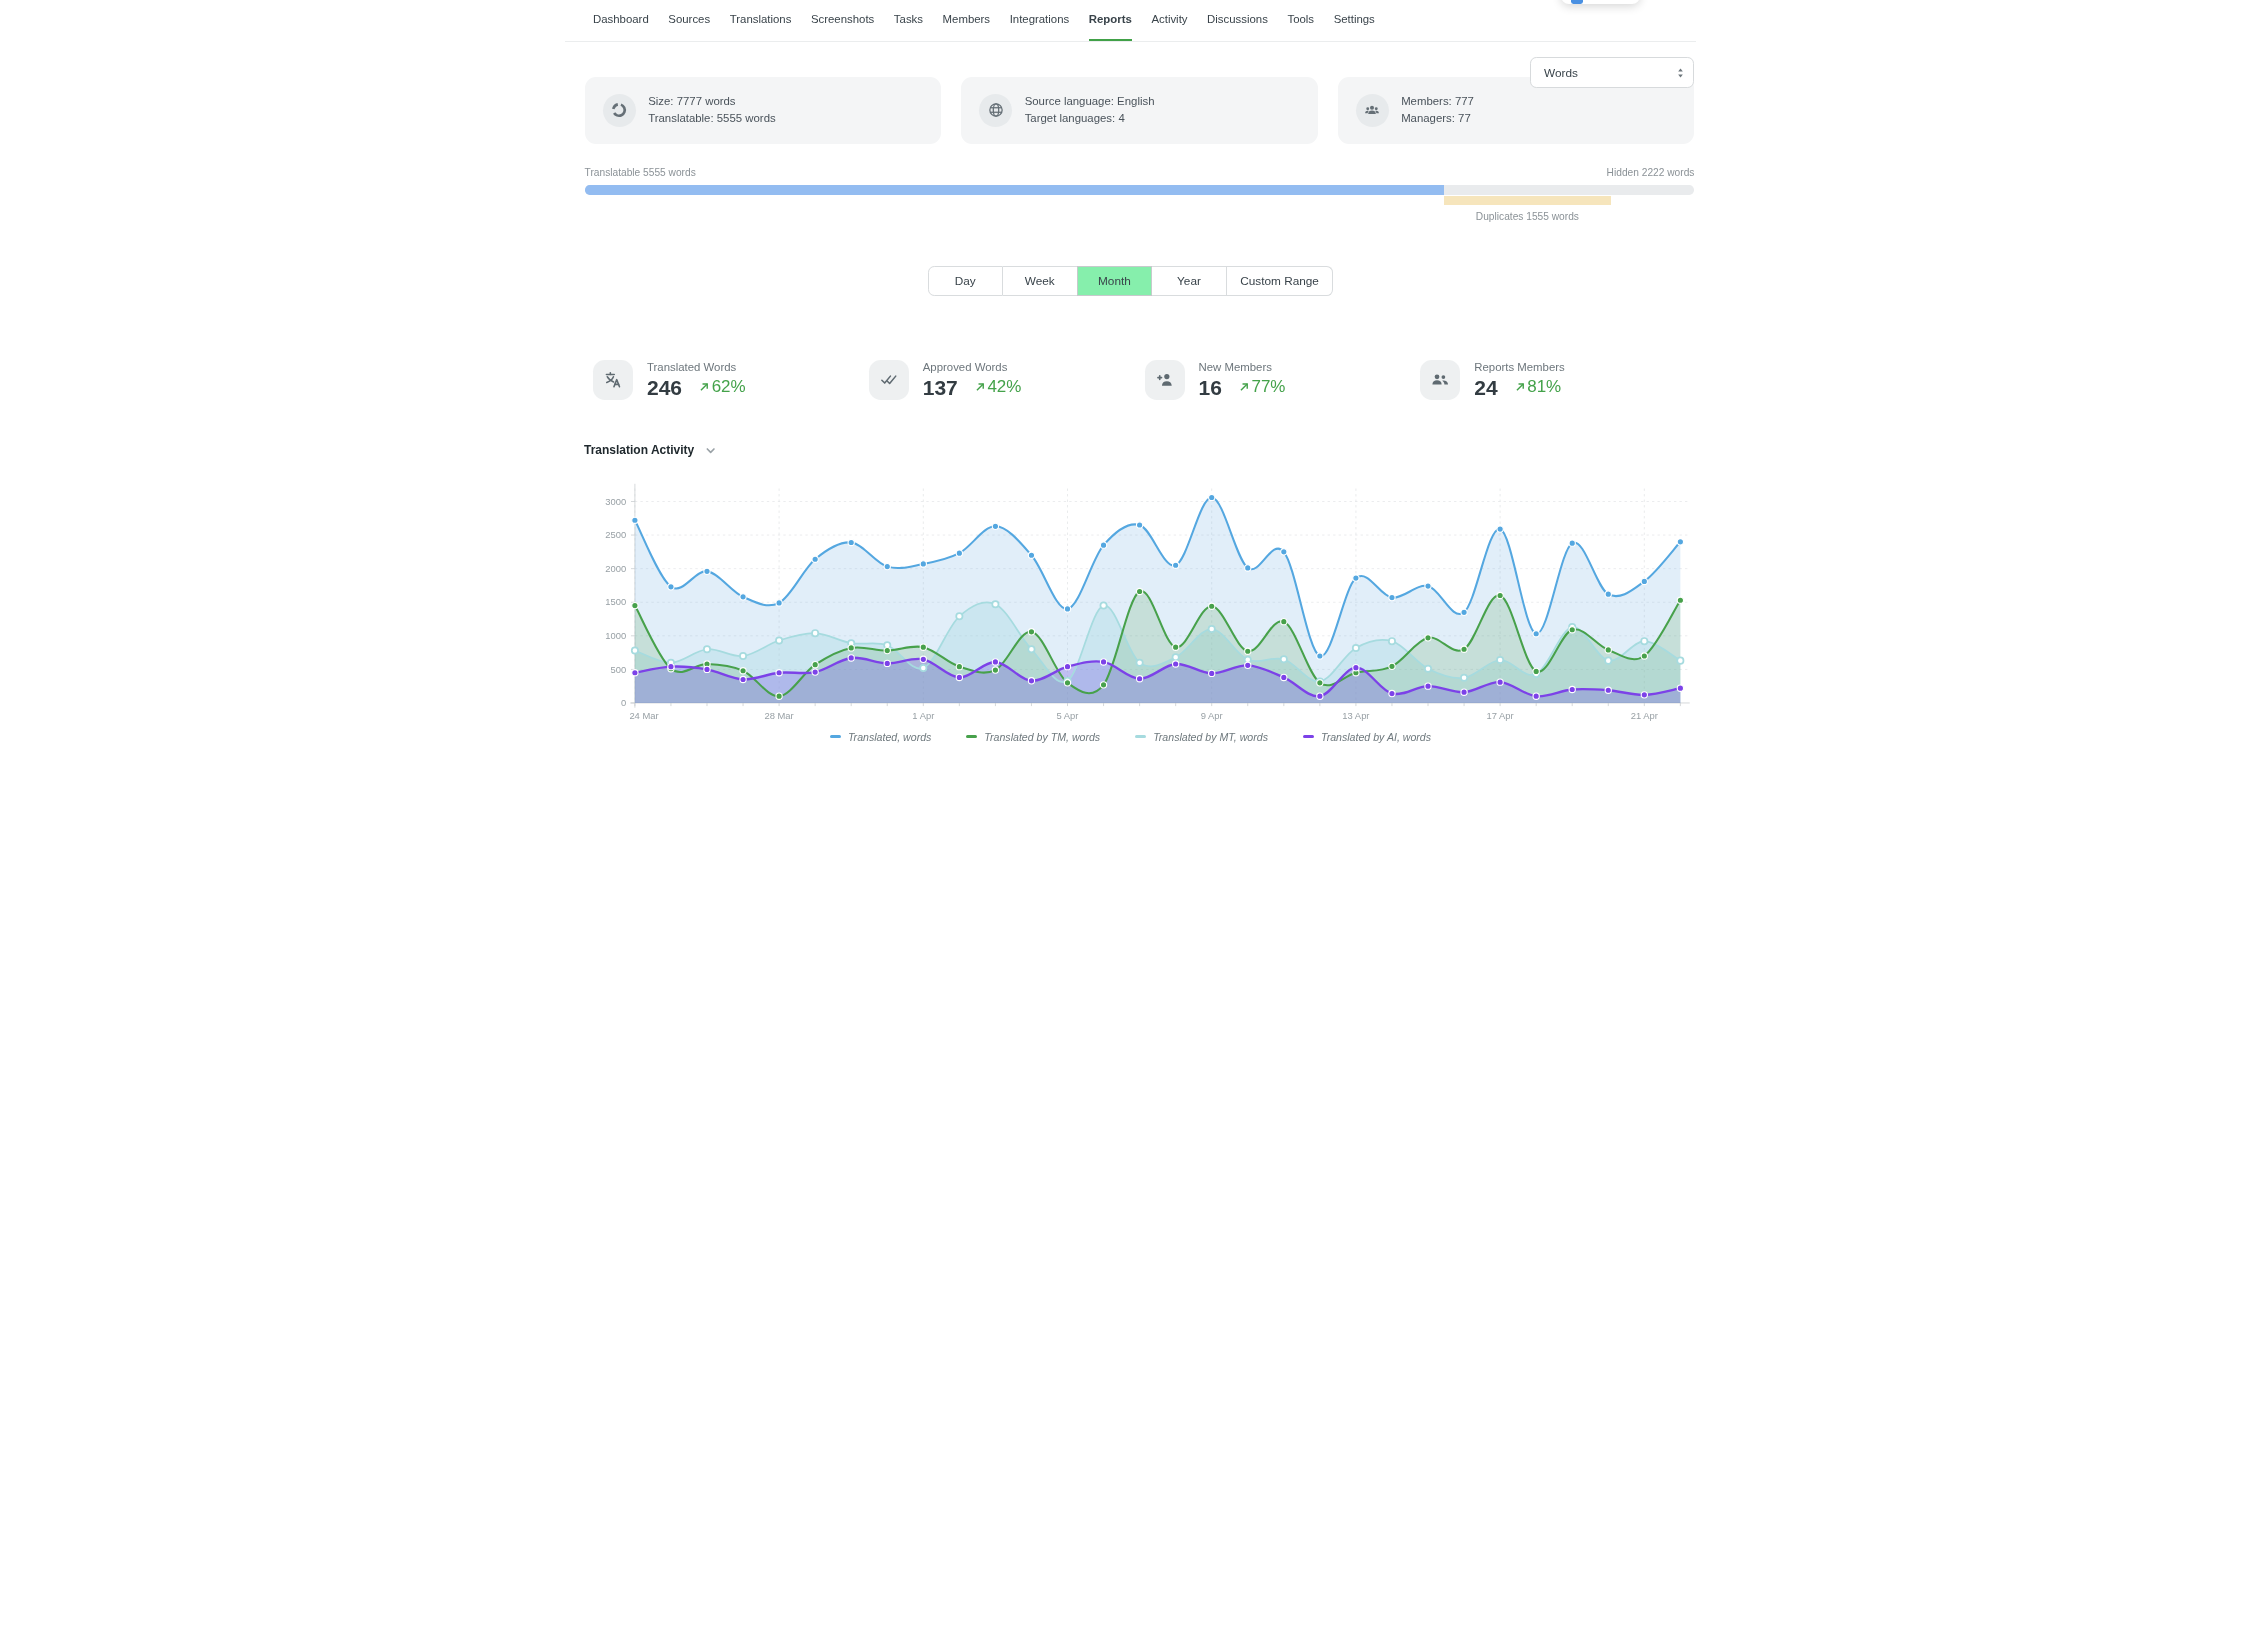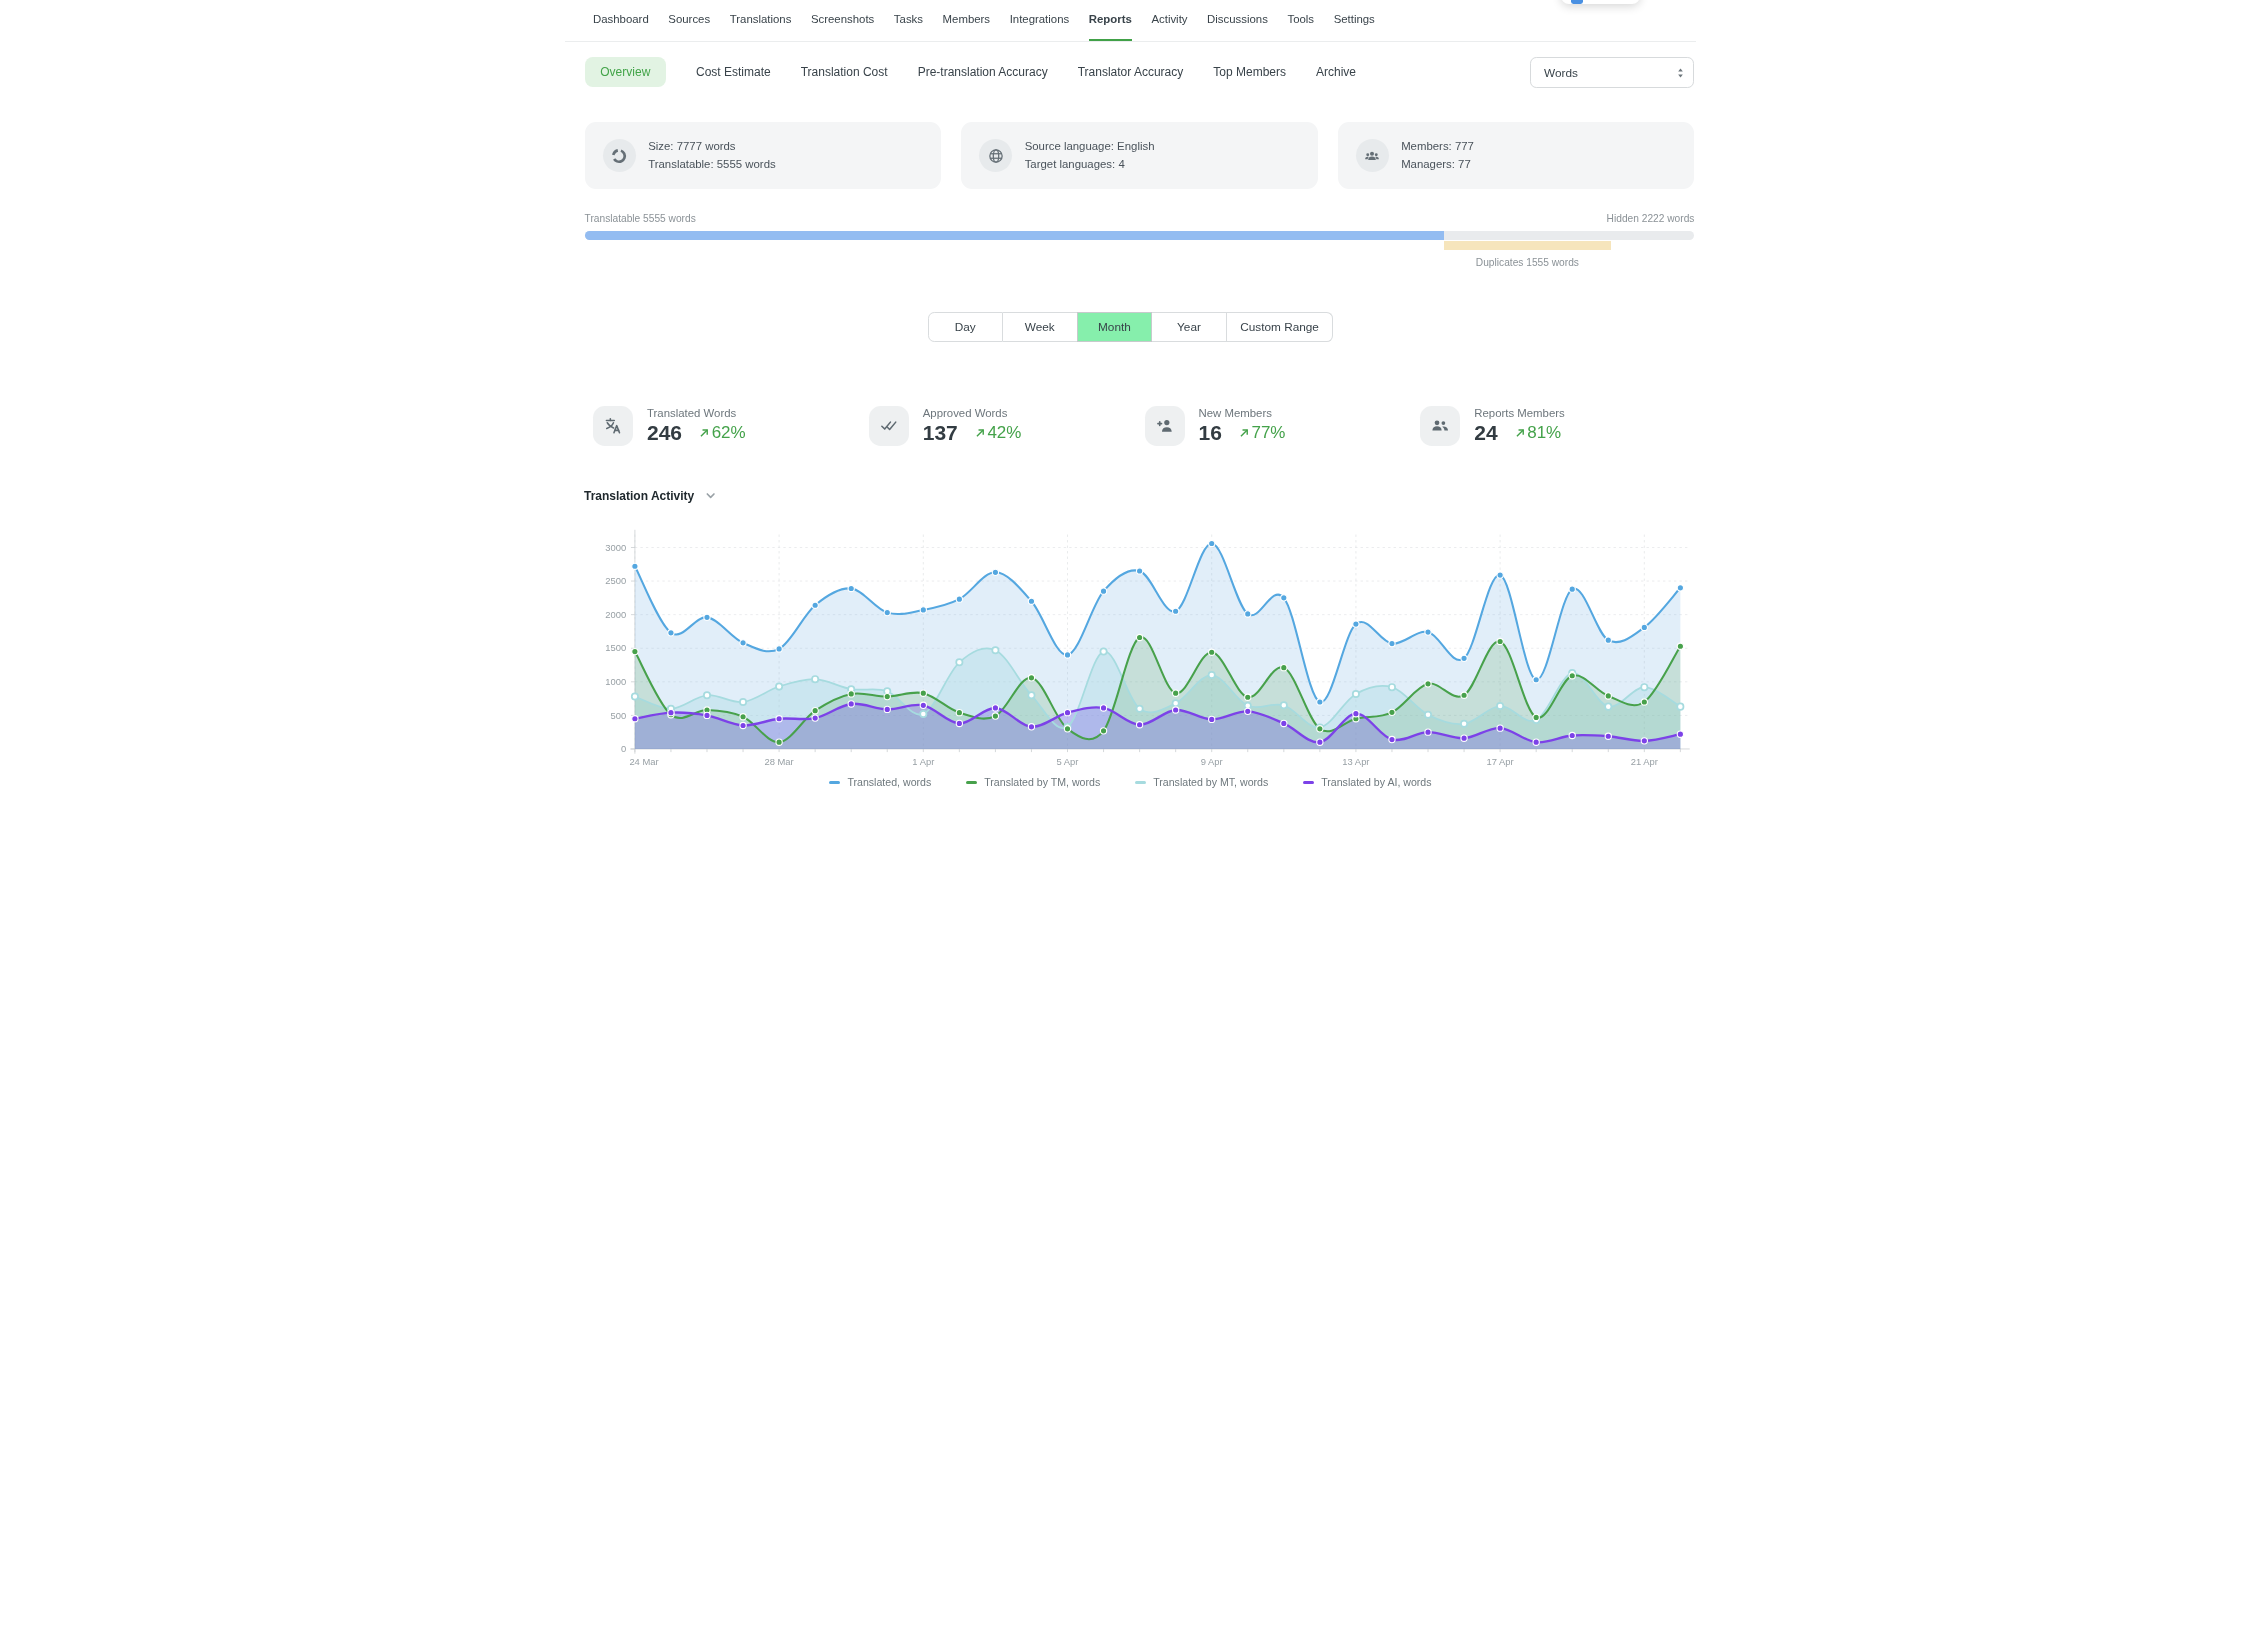--- a/index.html
+++ b/index.html
@@ -52,21 +52,21 @@
   .snum{font-size:21px;font-weight:bold;color:#333c42;line-height:22px;}
   .sdelta{color:#44a24a;font-size:17px;display:inline-flex;align-items:center;gap:2.4px;padding-bottom:1.6px;}
 
   
   .secheader{display:flex;align-items:center;gap:9.4px;margin:43px 0 0 19px;}
   .secheader h2{font-size:12px;color:#20292e;margin:0;font-weight:bold;}
 
   #chart{display:block;margin-top:11px;}
   #chart text{font-family:"Liberation Sans","DejaVu Sans",sans-serif;}
   .legend{display:flex;justify-content:center;gap:35px;margin-top:1.6px;font-size:10.6px;color:#6e787d;}
-  .litem{display:flex;align-items:center;cursor:pointer;}
+  .litem{display:flex;align-items:center;cursor:pointer;font-style:italic;}
   .ldash{display:inline-block;width:11px;height:3.1px;border-radius:1.6px;margin-right:7px;}
 </style>
 </head>
 <body>
 
 <div class="page">
 
   <div class="corner-card"></div>
   <div class="corner-blue"></div>
 
@@ -80,29 +80,20 @@
       <a class="tn">Members</a>
       <a class="tn">Integrations</a>
       <a class="tn active">Reports</a>
       <a class="tn">Activity</a>
       <a class="tn">Discussions</a>
       <a class="tn">Tools</a>
       <a class="tn">Settings</a>
     </nav>
   </header>
 
-  <div class="subnav">
-    <a class="pill">Overview</a>
-    <a class="sn">Cost Estimate</a>
-    <a class="sn">Translation Cost</a>
-    <a class="sn">Pre-translation Accuracy</a>
-    <a class="sn">Translator Accuracy</a>
-    <a class="sn">Top Members</a>
-    <a class="sn">Archive</a>
-  </div>
   <div class="select">
     <span>Words</span>
     <svg width="11" height="14" viewBox="0 0 14 18">
       <path d="M7 3.2 L10 7 H4 Z" fill="#6d767c"></path>
         <path d="M7 14.8 L4 11 H10 Z" fill="#6d767c"></path>
     </svg>
   </div>
 
   <section class="cards">
     <div class="card">

